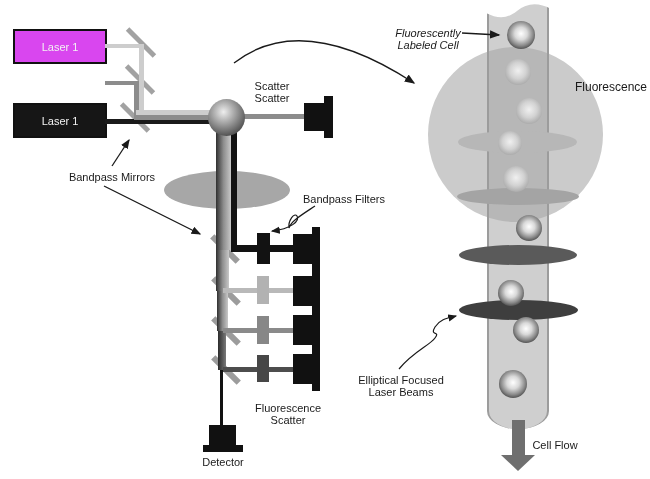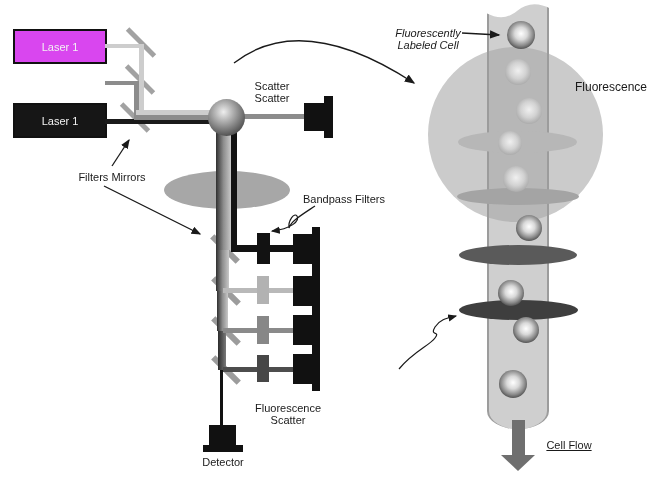--- a/index.html
+++ b/index.html
@@ -127,28 +127,32 @@
     <path d="M112 166 L129 140" fill="none" stroke="#1a1a1a" stroke-width="1.3" marker-end="url(#ah)"></path>
     <path d="M104 186 L200 234" fill="none" stroke="#1a1a1a" stroke-width="1.3" marker-end="url(#ah)"></path>
     <path d="M315 206 C303 214 291 221 289 228 C288 221 294 212 297 216 C300 221 291 229 272 231" fill="none" stroke="#1a1a1a" stroke-width="1.2" marker-end="url(#ah)"></path>
     <path d="M399 369 C414 351 429 346 435 338 C441 330 429 337 435 327 C440 319 448 318 456 316" fill="none" stroke="#1a1a1a" stroke-width="1.2" marker-end="url(#ah)"></path>
   </svg>
 
   <div class="lbl" style="left:272px;top:80px;">
     <div>Scatter</div>
     <div>Scatter</div>
   </div>
-  <div class="lbl" style="left:112px;top:171px;">Filters Mirrors</div>
+  <div class="lbl" style="left:112px;top:171px;">Bandpass Mirrors</div>
   <div class="lbl" style="left:344px;top:193px;">Bandpass Filters</div>
   <div class="lbl" style="left:288px;top:402px;">
     <div>Fluorescence</div>
     <div>Scatter</div>
   </div>
   <div class="lbl" style="left:223px;top:456px;">Detector</div>
 
   <div class="lbl" style="left:428px;top:27px;font-style:italic;">
     <div>Fluorescently</div>
     <div>Labeled Cell</div>
   </div>
   <div class="lbl" style="left:611px;top:81px;font-size:12px;">Fluorescence</div>
-  <div class="lbl" style="left:569px;top:439px;text-decoration:underline;">Cell Flow</div>
+  <div class="lbl" style="left:401px;top:374px;">
+    <div>Elliptical Focused</div>
+    <div>Laser Beams</div>
+  </div>
+  <div class="lbl" style="left:555px;top:439px;">Cell Flow</div>
 
 </div>
 
 </body></html>

